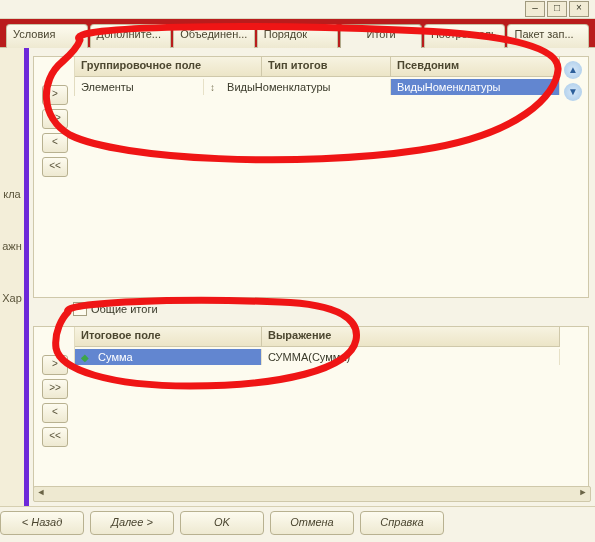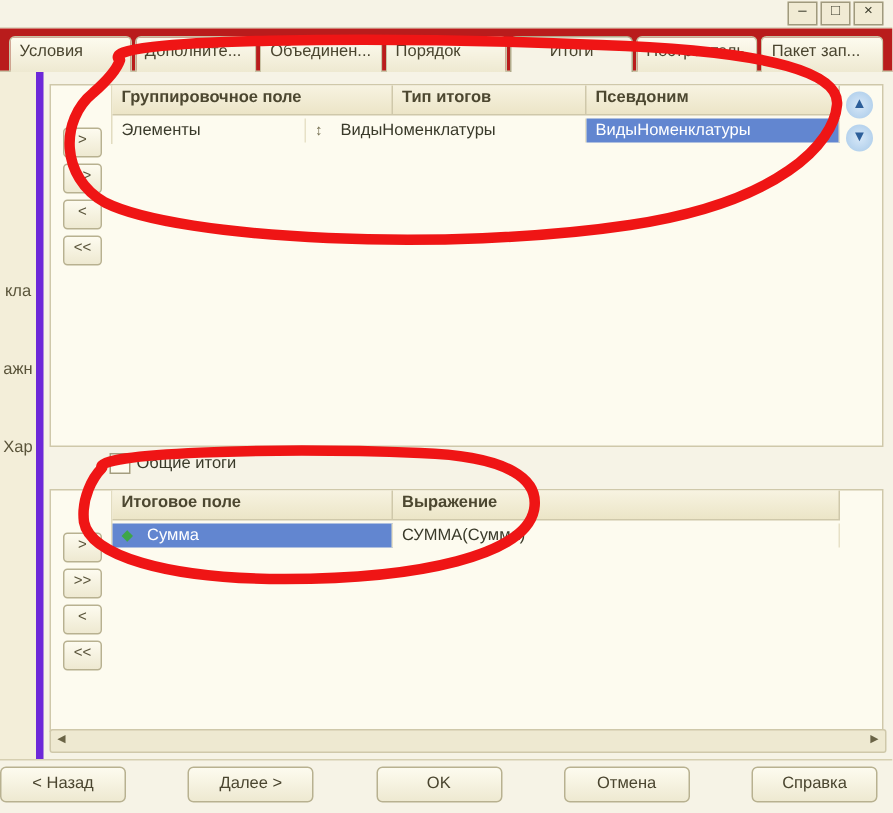--- a/index.html
+++ b/index.html
@@ -231,26 +231,27 @@
     text-align: center;
     font-size: 9px;
     cursor: pointer;
     color:#6a6446;
   }
 
   
   .footer {
     height: 32px;
     display: flex;
-    justify-content: space-between;
+    justify-content: flex-start;
     align-items: center;
     gap: 6px;
     padding-right: 10px;
     border-top: 1px solid #d6cfb1;
     background: #f6f3e6;
+    font-style: italic;
   }
   .btn {
     min-width: 62px;
     height: 22px;
     padding: 0 10px;
     background: linear-gradient(#fdfbef,#eee9d1);
     border: 1px solid #b8b190;
     border-radius: 4px;
     font-size: 11px;
     color: #4a452f;

